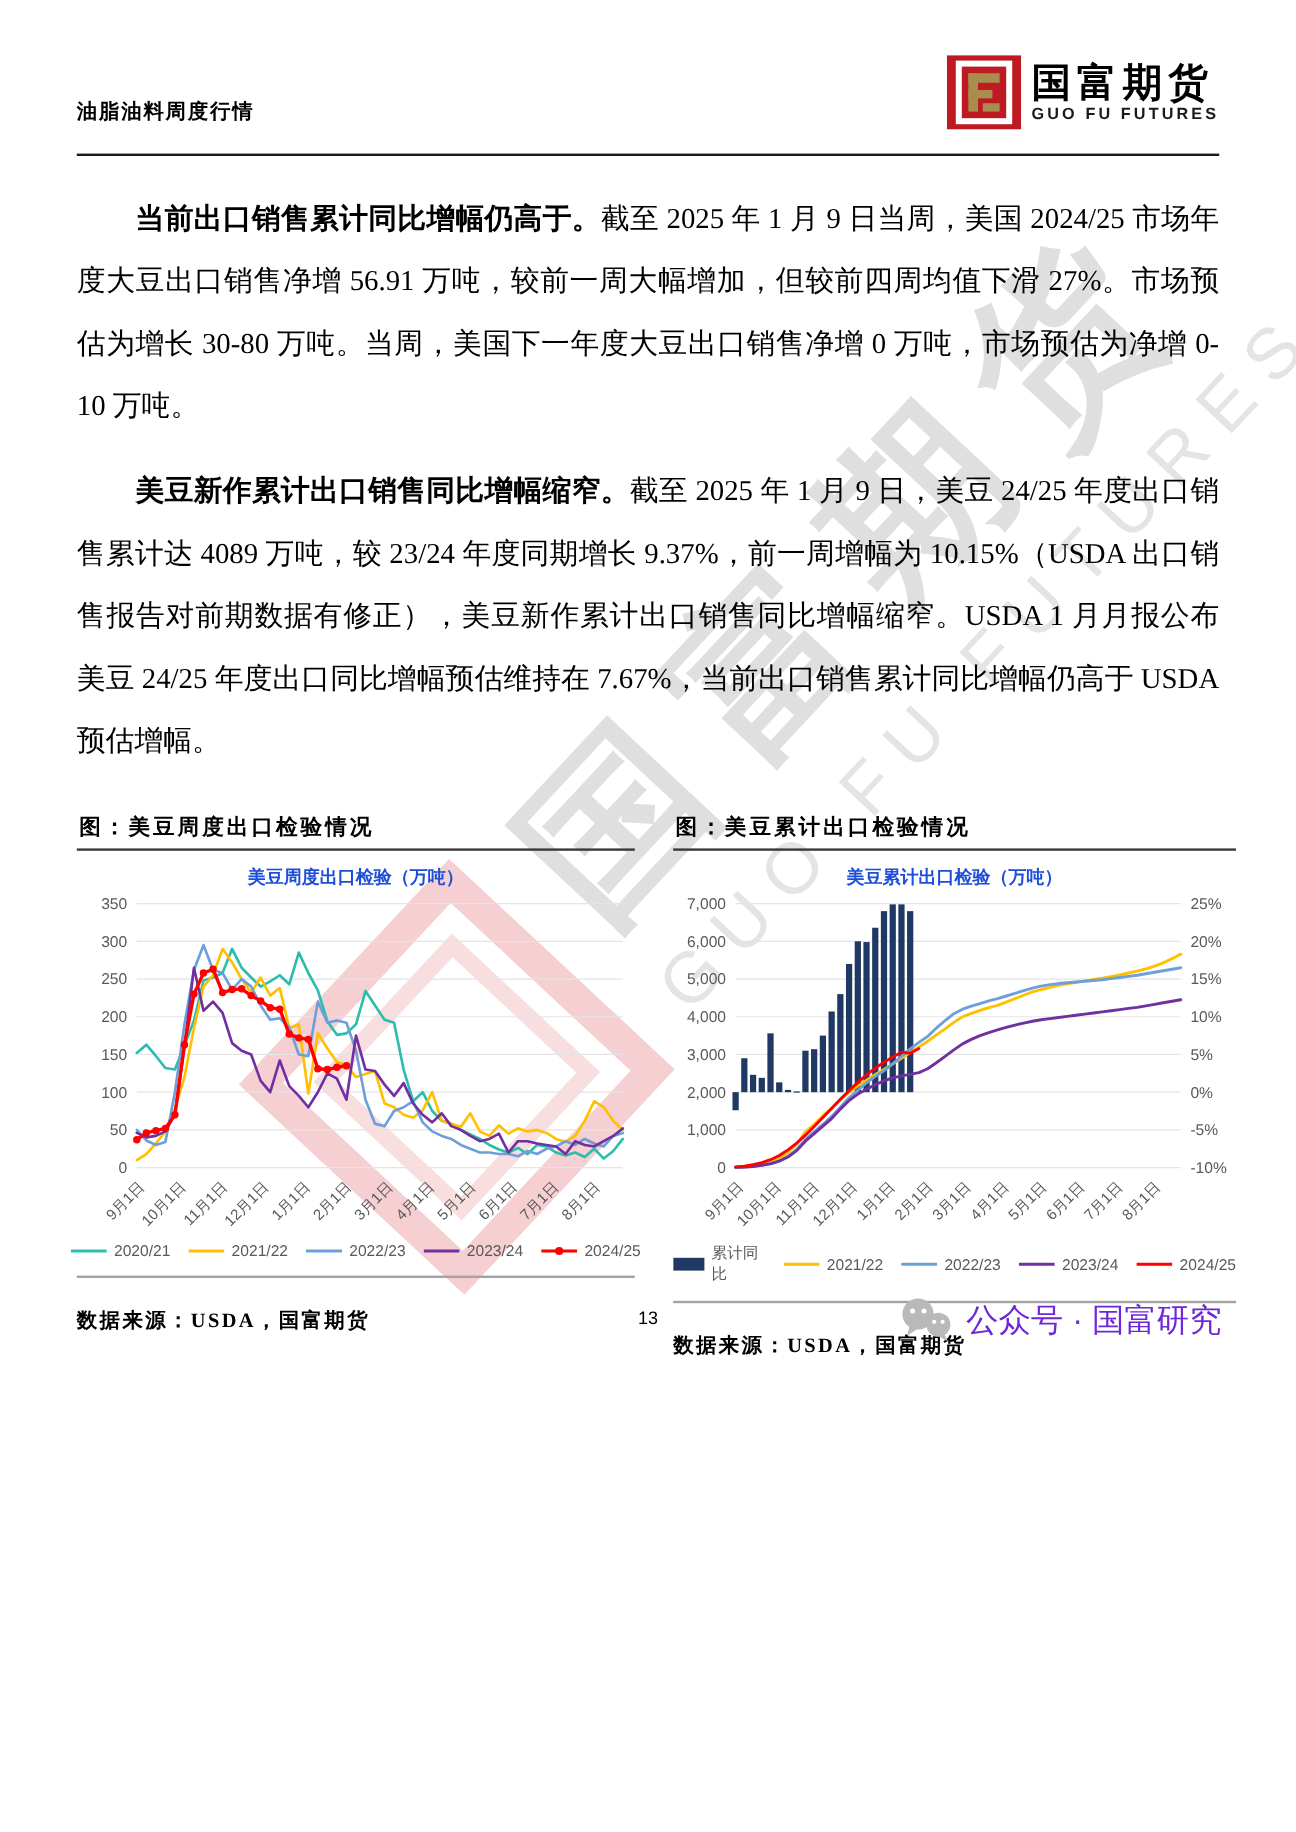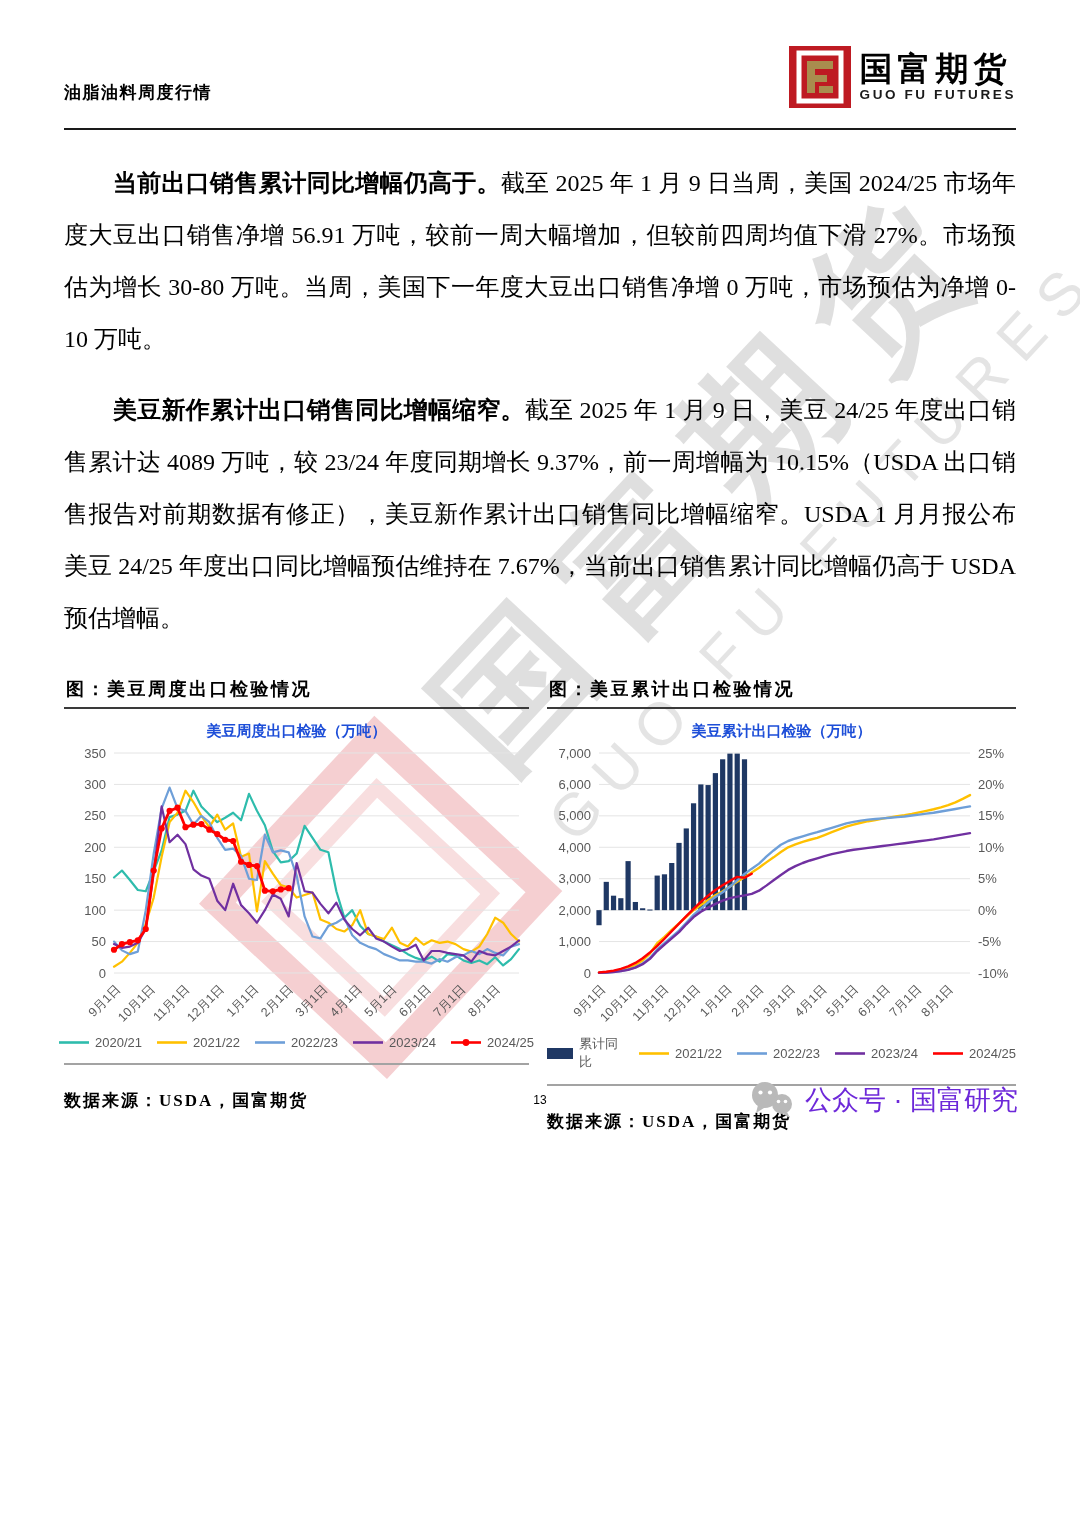--- a/index.html
+++ b/index.html
@@ -22,36 +22,36 @@
   .logo{display:flex;align-items:center;gap:9px;}
   .logo-text .cn{font-size:33px;font-weight:bold;letter-spacing:5px;line-height:1.05;font-family:"Liberation Sans",sans-serif;}
   .logo-text .en{font-size:13.5px;font-weight:bold;letter-spacing:2.6px;color:#1a1a1a;font-family:"Liberation Sans",sans-serif;}
   .header-rule{margin:20px 64px 0;border-top:2px solid #1a1a1a;height:0;}
   
   .para{margin:0 64px;width:952px;font-size:24px;line-height:52px;text-align:justify;text-indent:49px;}
   .para:first-of-type{margin-top:27px;}
   .para + .para{margin-top:19px;}
   .para .lead{font-weight:bold;}
   
-  .charts{margin:33px 64px 0;display:flex;gap:18px;}
+  .charts{margin:33px 64px 0;display:flex;gap:32px;}
   .chart-col{flex:none;}
   .col-l{width:465px;} .col-r{width:469px;}
   .chart-caption{font-size:18px;font-weight:bold;letter-spacing:2.5px;border-bottom:2px solid #3a3a3a;
                  padding:0 0 6px 2px;}
   .chart-title{font-family:"Liberation Sans",sans-serif;font-size:15px;font-weight:bold;color:#1d4ed8;
                text-align:center;margin-top:13px;}
   svg.chart{display:block;margin-top:2px;}
   svg text{font-family:"Liberation Sans","DejaVu Sans",sans-serif;}
   .legend{display:flex;justify-content:center;align-items:center;gap:15px;margin-top:0;
           font-family:"Liberation Sans",sans-serif;font-size:13px;color:#595959;}
   .lg-item{display:flex;align-items:center;gap:6px;}
   .source{margin-top:13px;border-top:2px solid #a3a3a3;padding-top:24px;font-size:17px;
           font-weight:bold;letter-spacing:2px;}
   
-  .page-num{position:absolute;left:0;right:0;bottom:26px;text-align:center;font-size:12px;z-index:1;
+  .page-num{position:absolute;left:0;right:0;bottom:26px;text-align:center;font-size:15px;z-index:1;
             font-family:"Liberation Sans",sans-serif;}
   .wechat{position:absolute;right:62px;bottom:14px;display:flex;align-items:center;gap:10px;z-index:1;
           color:#6d28d9;font-size:27px;font-family:"Liberation Sans",sans-serif;}
 </style>
 </head>
 <body>
 
 <div class="watermark">
   <div class="wm-diamond"></div>
   <div class="wm-text">

